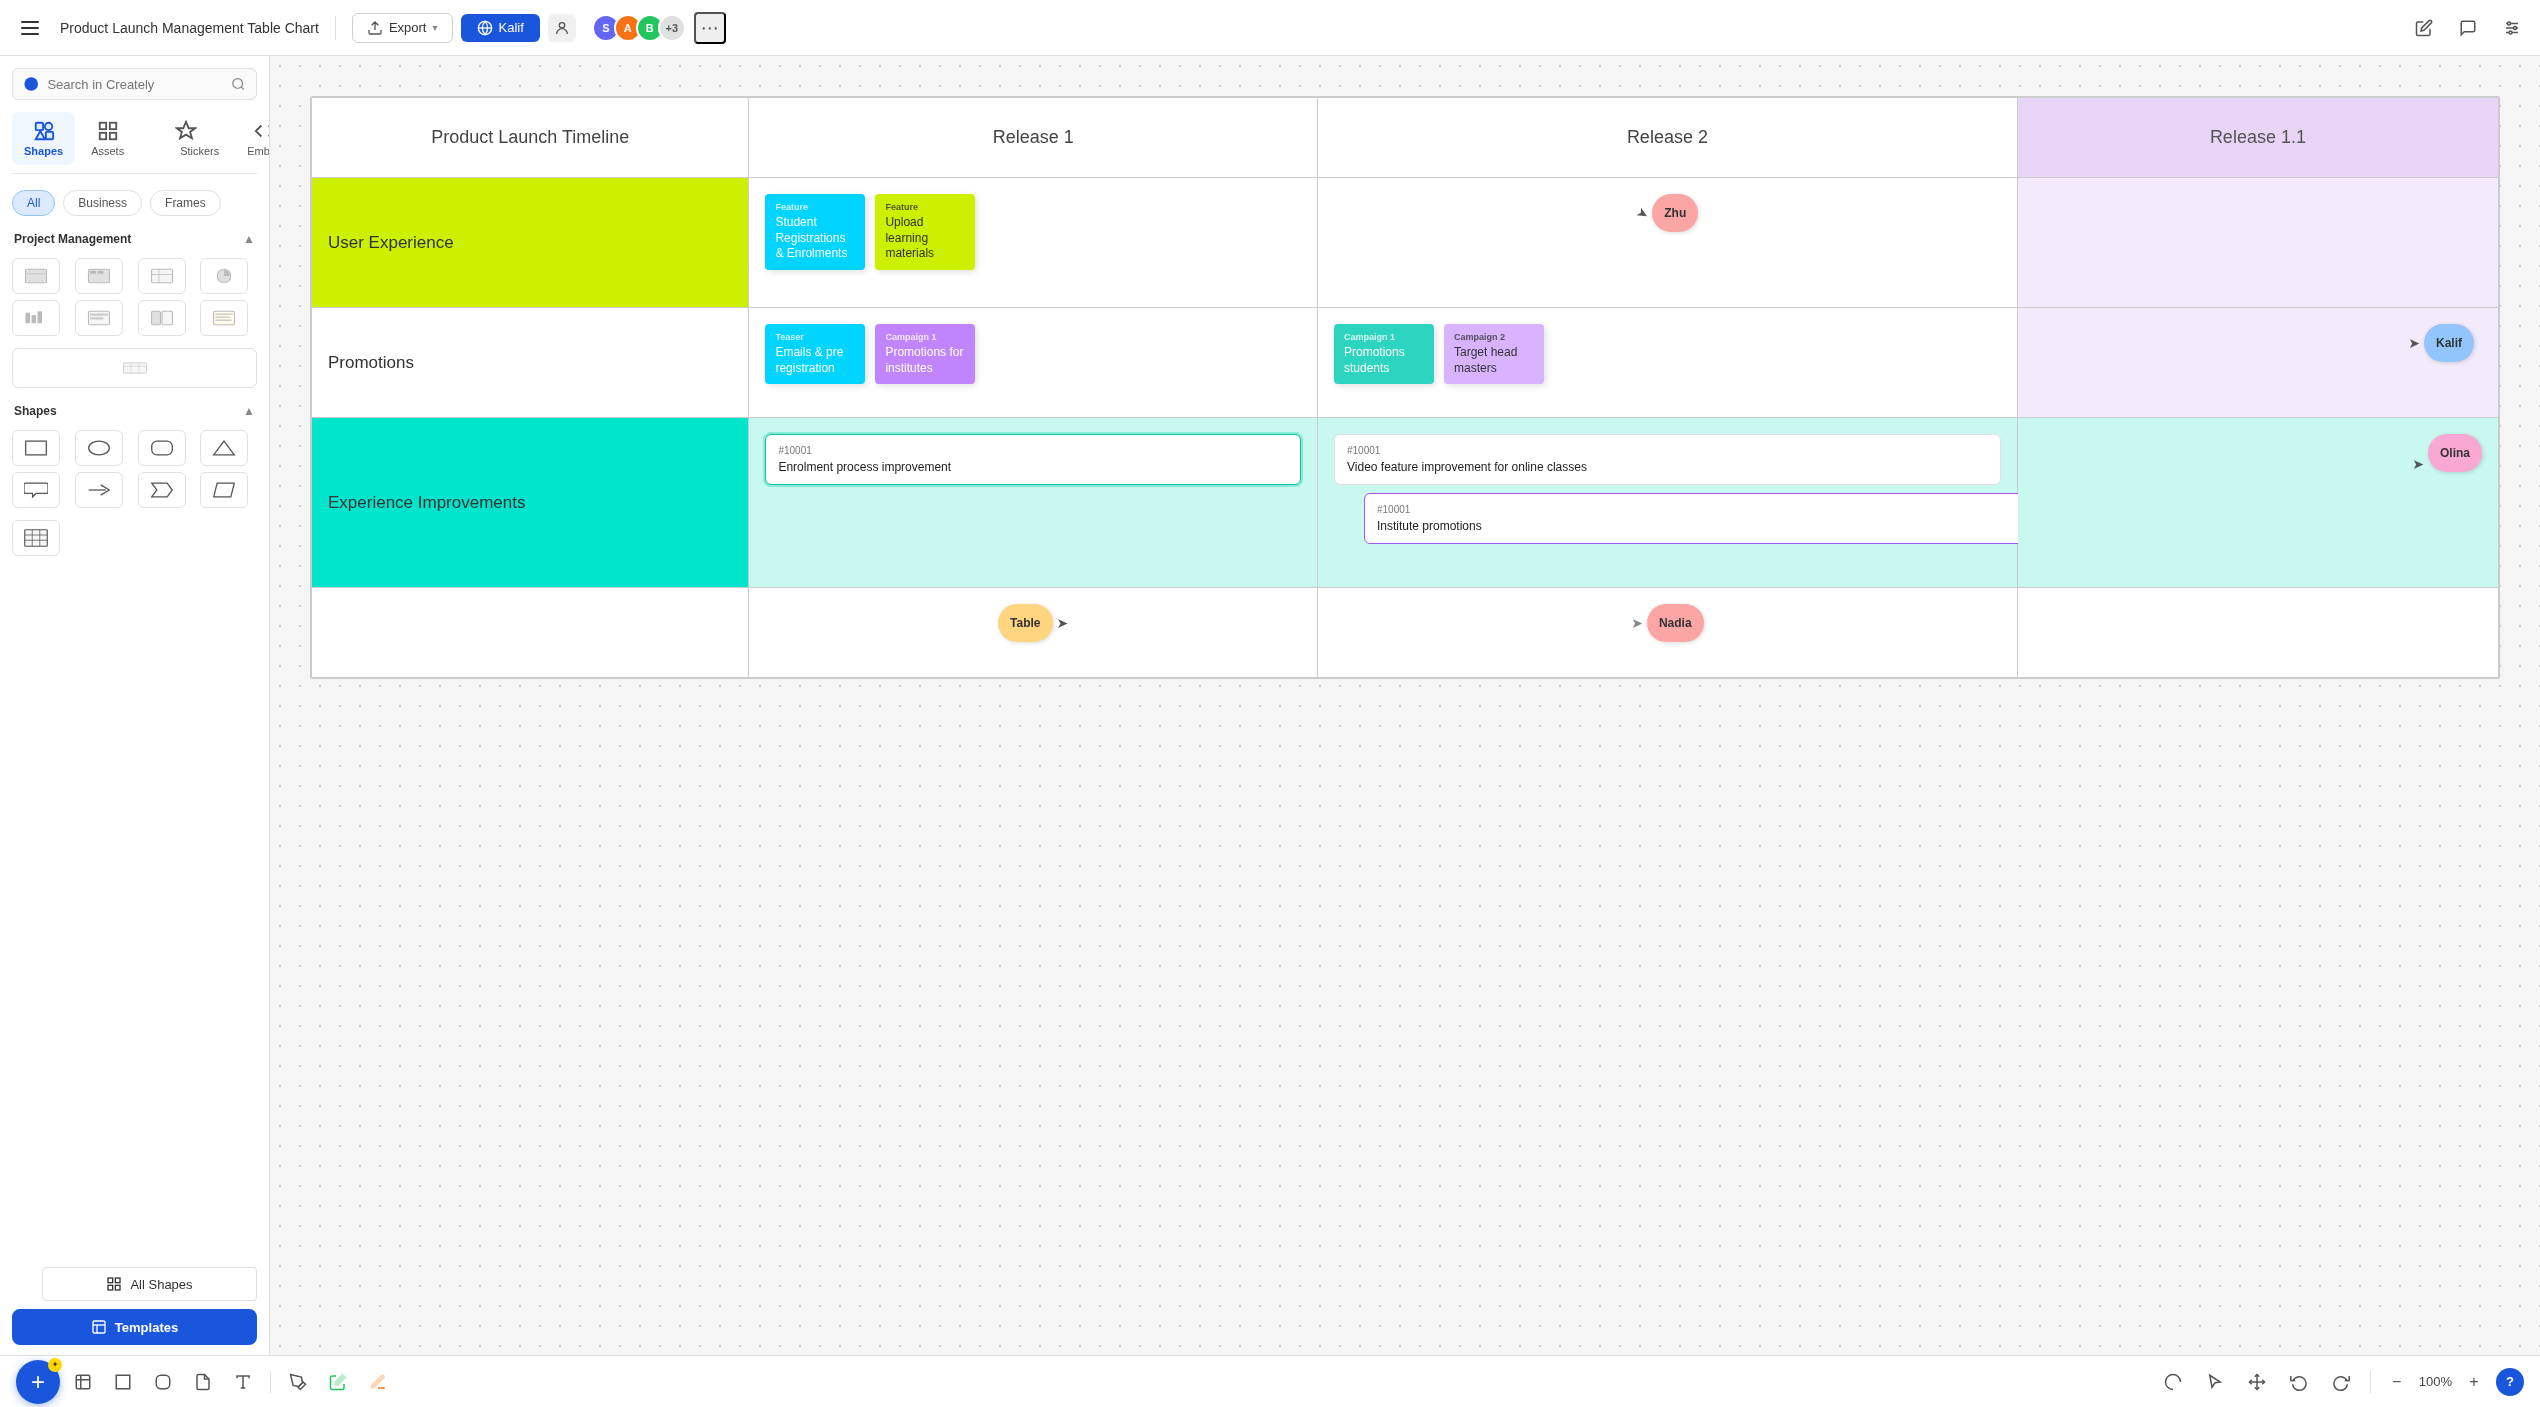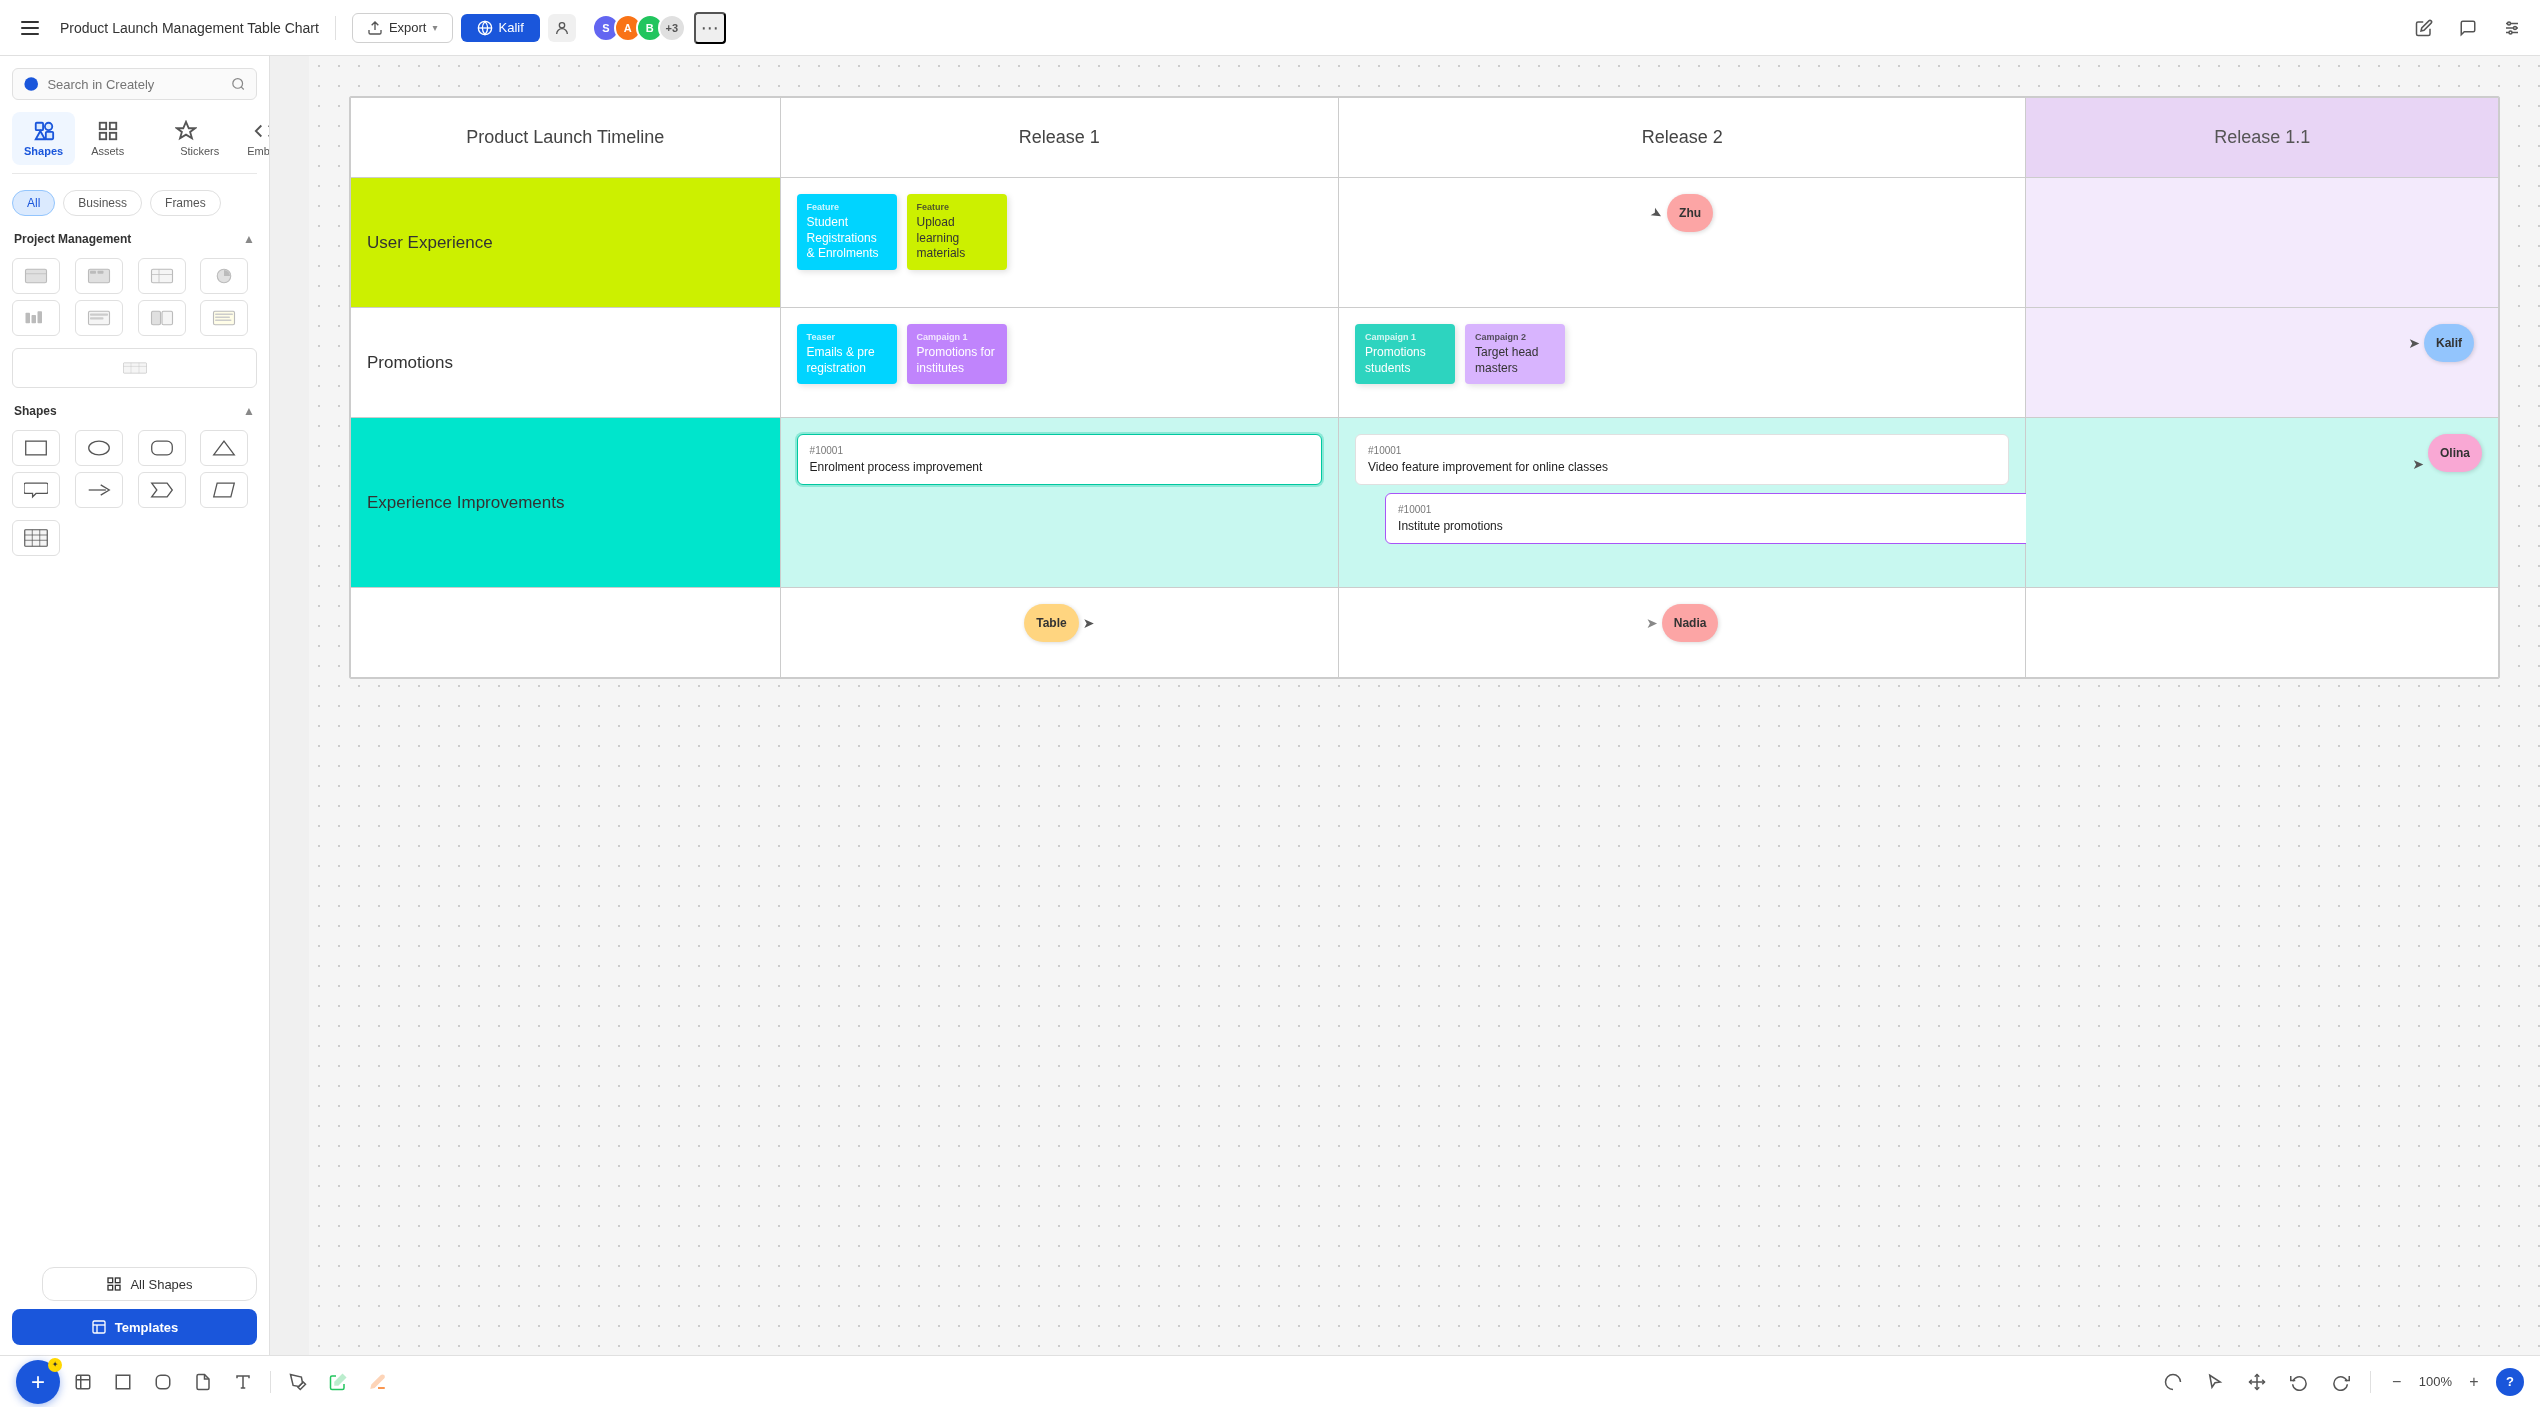--- a/index.html
+++ b/index.html
@@ -28,21 +28,21 @@
     .avatar-group { display: flex; align-items: center; gap: -4px; margin-left: 8px; }
     .avatar { width: 28px; height: 28px; border-radius: 50%; border: 2px solid #fff; display: flex; align-items: center; justify-content: center; font-size: 11px; font-weight: 600; color: #fff; margin-left: -6px; }
     .avatar:first-child { margin-left: 0; }
     .avatar-count { background: #e0e0e0; color: #555; font-size: 11px; font-weight: 600; }
     .topbar-spacer { flex: 1; }
     .topbar-right { display: flex; gap: 12px; align-items: center; }
     .topbar-icon-btn { width: 32px; height: 32px; display: flex; align-items: center; justify-content: center; cursor: pointer; border-radius: 4px; color: #555; font-size: 16px; }
     .more-btn { width: 32px; height: 32px; display: flex; align-items: center; justify-content: center; cursor: pointer; border-radius: 4px; color: #555; font-size: 18px; }
 
     
-    .main { display: flex; flex: 1; overflow: hidden; gap: 39px; }
+    .main { display: flex; flex: 1; overflow: hidden; }
 
     
     .sidebar {
       width: 270px; background: #fff; border-right: 1px solid #e0e0e0;
       display: flex; flex-direction: column; flex-shrink: 0; overflow-y: auto;
     }
     .sidebar-search {
       display: flex; align-items: center; gap: 8px;
       margin: 12px; border: 1px solid #e0e0e0; border-radius: 6px;
       padding: 6px 10px; background: #fafafa;
@@ -68,21 +68,21 @@
     }
     .shape-grid { display: grid; grid-template-columns: repeat(4, 1fr); gap: 6px; padding: 4px 12px 8px; }
     .shape-item {
       width: 48px; height: 36px; display: flex; align-items: center; justify-content: center;
       border: 1.5px solid #e0e0e0; border-radius: 6px; cursor: pointer; background: #fff;
     }
     .shape-item svg { width: 24px; height: 18px; }
     .sidebar-bottom { margin-top: auto; padding: 10px 12px; display: flex; flex-direction: column; gap: 8px; }
     .all-shapes-btn {
       display: flex; align-items: center; gap: 8px; justify-content: center;
-      padding: 8px; border: 1.5px solid #e0e0e0; border-radius: 12px;
+      padding: 8px; border: 1.5px solid #e0e0e0; border-radius: 4px;
       font-size: 13px; color: #333; cursor: pointer; background: #fff; font-weight: 500; margin-left: 30px;
     }
     .templates-btn {
       display: flex; align-items: center; gap: 8px; justify-content: center;
       padding: 10px; background: #1a56db; border-radius: 8px;
       font-size: 13px; color: #fff; cursor: pointer; font-weight: 600;
     }
 
     
     .canvas-area { flex: 1; background: #f5f5f5; overflow: auto; position: relative; }

